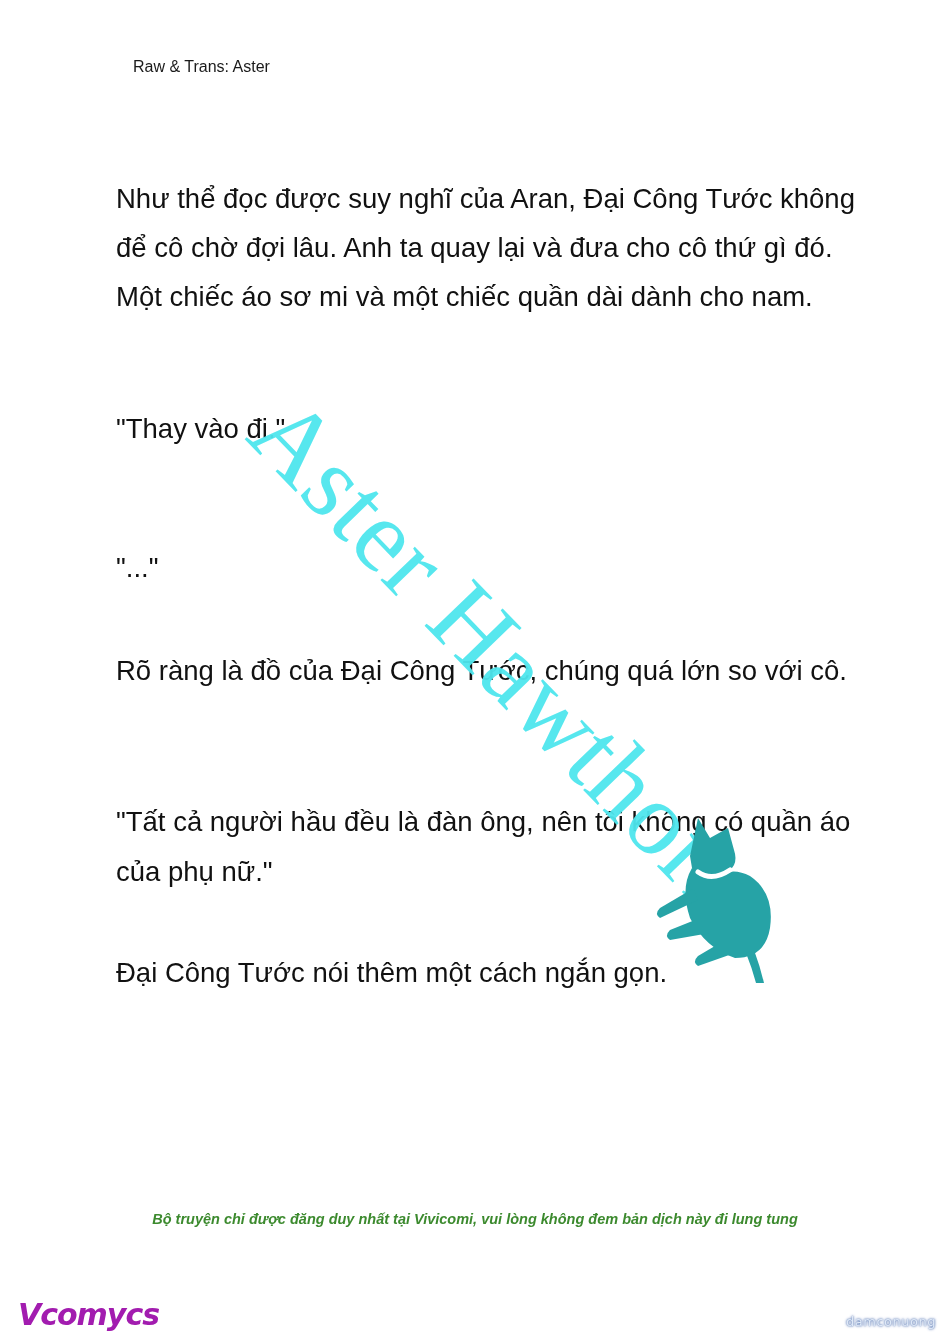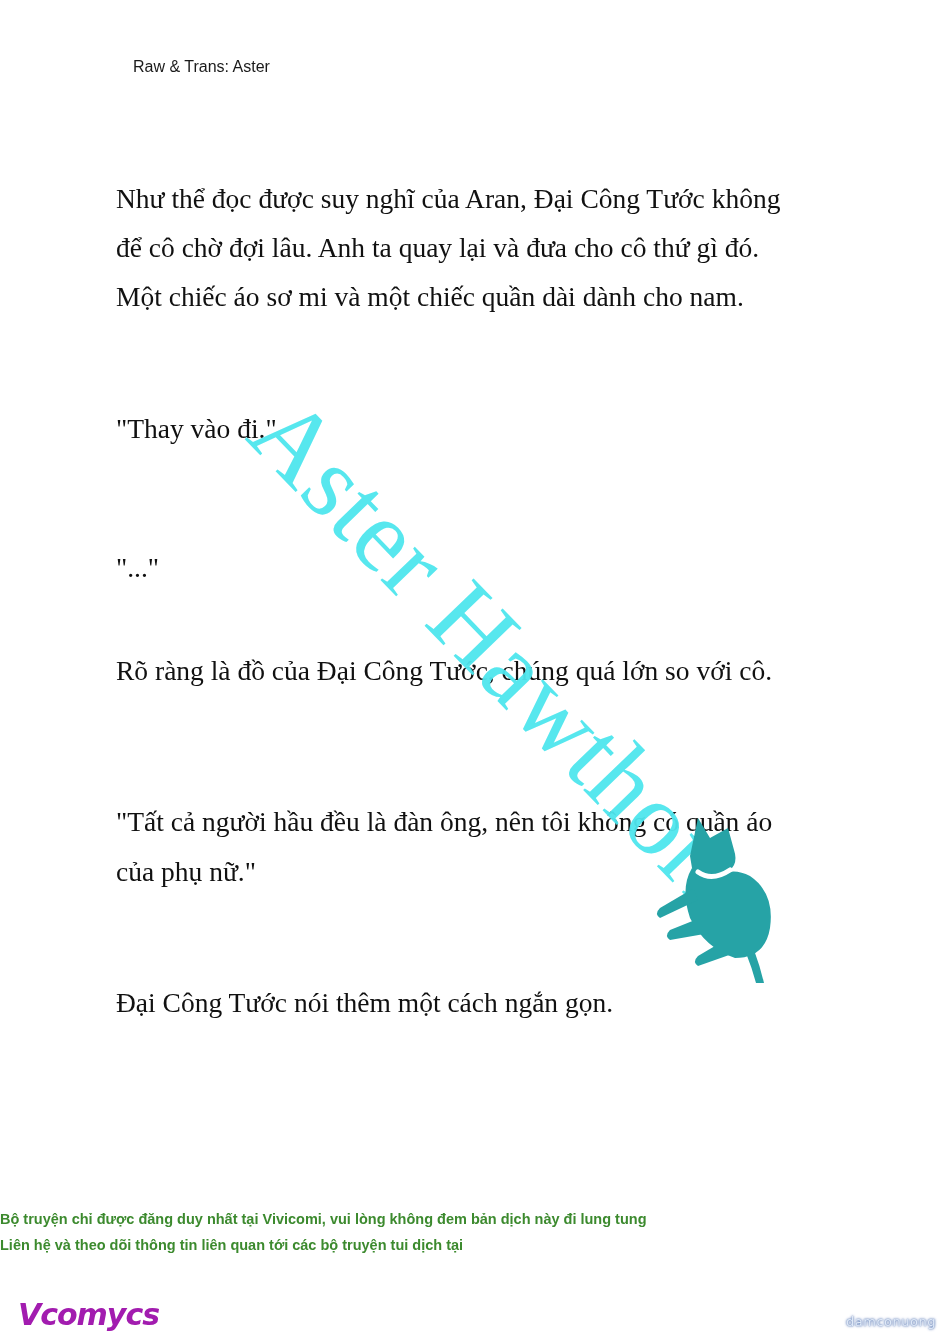--- a/index.html
+++ b/index.html
@@ -3,35 +3,35 @@
 <meta charset="utf-8">
 <style>
   html, body { margin: 0; padding: 0; background: #ffffff; }
   body { width: 950px; height: 1343px; position: relative; overflow: hidden; }
   .header {
     position: absolute; left: 117px; top: 58px;
     font-family: "Liberation Sans", sans-serif; font-size: 16px; color: #1a1a1a; margin-left: 16px;
   }
   .para {
     position: absolute; left: 116px;
-    font-family: Liberation Serif, serif; font-size: 27.5px; color: #111111;
+    font-family: Liberation Sans, sans-serif; font-size: 27.5px; color: #111111;
     line-height: 49px; margin: 0; white-space: nowrap;
   }
   .watermark {
     position: absolute; left: 118px; top: 560px;
     font-family: "Liberation Serif", serif; font-size: 104px; color: #4fe6ee;
     transform-origin: 0 0; transform: rotate(46deg) translate(-0px, -270px);
     white-space: nowrap; opacity: 0.95; letter-spacing: 1px;
     pointer-events: none;
   }
   .cat { position: absolute; left: 650px; top: 808px; width: 135px; height: 175px; }
   .footer {
     position: absolute; left: 0; width: 950px; top: 1206px;
-    text-align: left; font-family: "Liberation Sans", sans-serif;
-    font-weight: bold; font-size: 14.5px; color: #3c8a2e;
+    text-align: center; font-family: "Liberation Sans", sans-serif;
+    font-style: italic; font-weight: bold; font-size: 14.5px; color: #3c8a2e;
     line-height: 26px;
   }
   .logo-left {
     position: absolute; left: 18px; top: 1297px;
     font-family: "DejaVu Sans", sans-serif; font-size: 30px; font-weight: bold; font-style: italic;
     color: #a21caf; letter-spacing: -1px;
   }
   .logo-right {
     position: absolute; right: 14px; top: 1314px;
     font-family: "DejaVu Sans", sans-serif; font-size: 13px; color: #dfe9f7;
@@ -52,21 +52,21 @@
 
 <p class="para" style="top:404px">"Thay vào đi."</p>
 <p class="para" style="top:543px">"..."</p>
 <p class="para" style="top:646px">Rõ ràng là đồ của Đại Công Tước, chúng quá lớn so với cô.</p>
 
 <div>
   <p class="para" style="top:797px">"Tất cả người hầu đều là đàn ông, nên tôi không có quần áo</p>
   <p class="para" style="top:847px">của phụ nữ."</p>
 </div>
 
-<p class="para" style="top:978px">Đại Công Tước nói thêm một cách ngắn gọn.</p>
+<p class="para" style="top:948px">Đại Công Tước nói thêm một cách ngắn gọn.</p>
 
 <div class="watermark">Aster Hawthorn</div>
 
 <svg class="cat" viewBox="0 0 135 175">
   <g fill="#26a3a6">
 
     <path d="M40 48 L48 10 L60 30 L78 20 L84 42 Q90 60 72 66 Q50 70 42 60 Z"></path>
 
     <path d="M42 60 Q30 80 40 110 Q55 140 85 150 Q115 150 120 120 Q125 85 100 68 Q85 60 72 66 Z"></path>
 
@@ -77,17 +77,16 @@
     <path d="M70 135 L48 148 Q42 154 48 158 L82 146 Z"></path>
 
     <path d="M96 145 Q102 160 106 175 L114 175 Q110 158 104 142 Z"></path>
   </g>
 
   <path d="M48 64 Q62 74 80 62" stroke="#ffffff" stroke-width="5" fill="none" stroke-linecap="round"></path>
 </svg>
 
 <div class="footer">
   <div>Bộ truyện chỉ được đăng duy nhất tại Vivicomi, vui lòng không đem bản dịch này đi lung tung</div>
-  <div>Liên hệ và theo dõi thông tin liên quan tới các bộ truyện tui dịch tại</div>
 </div>
 
 <div class="logo-left">Vcomycs</div>
 <div class="logo-right">damconuong</div>
 
 </body></html>

